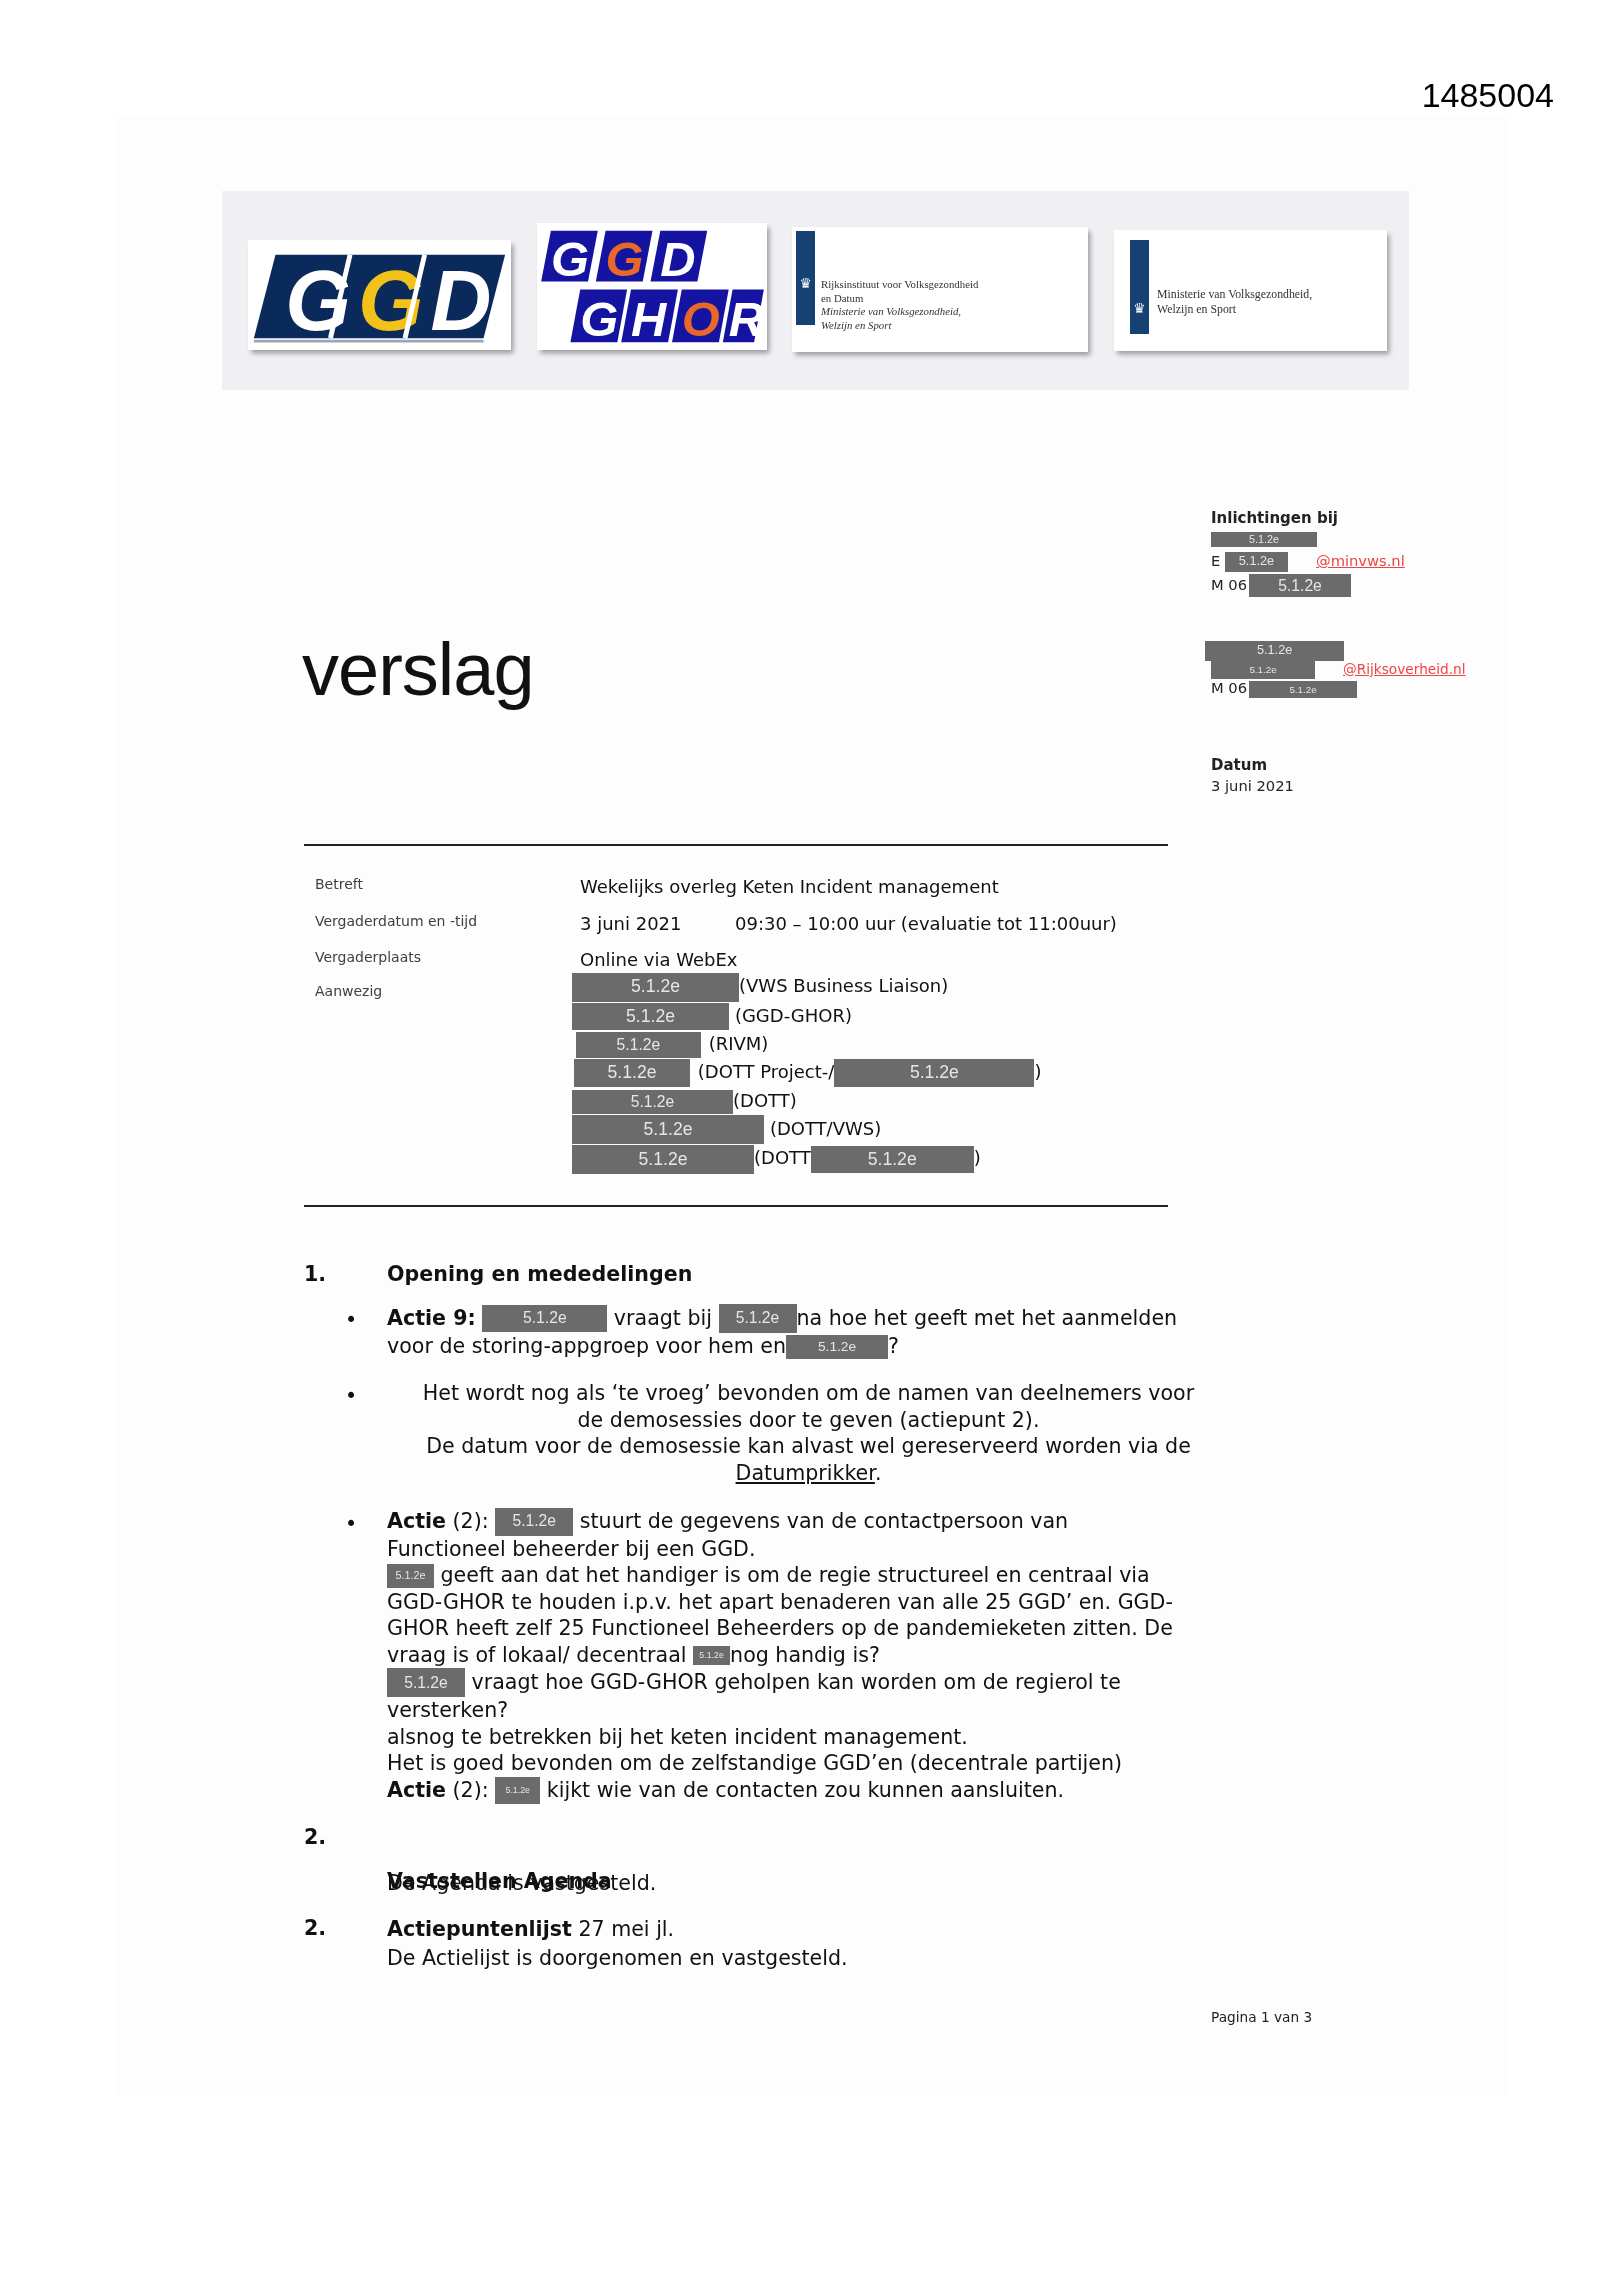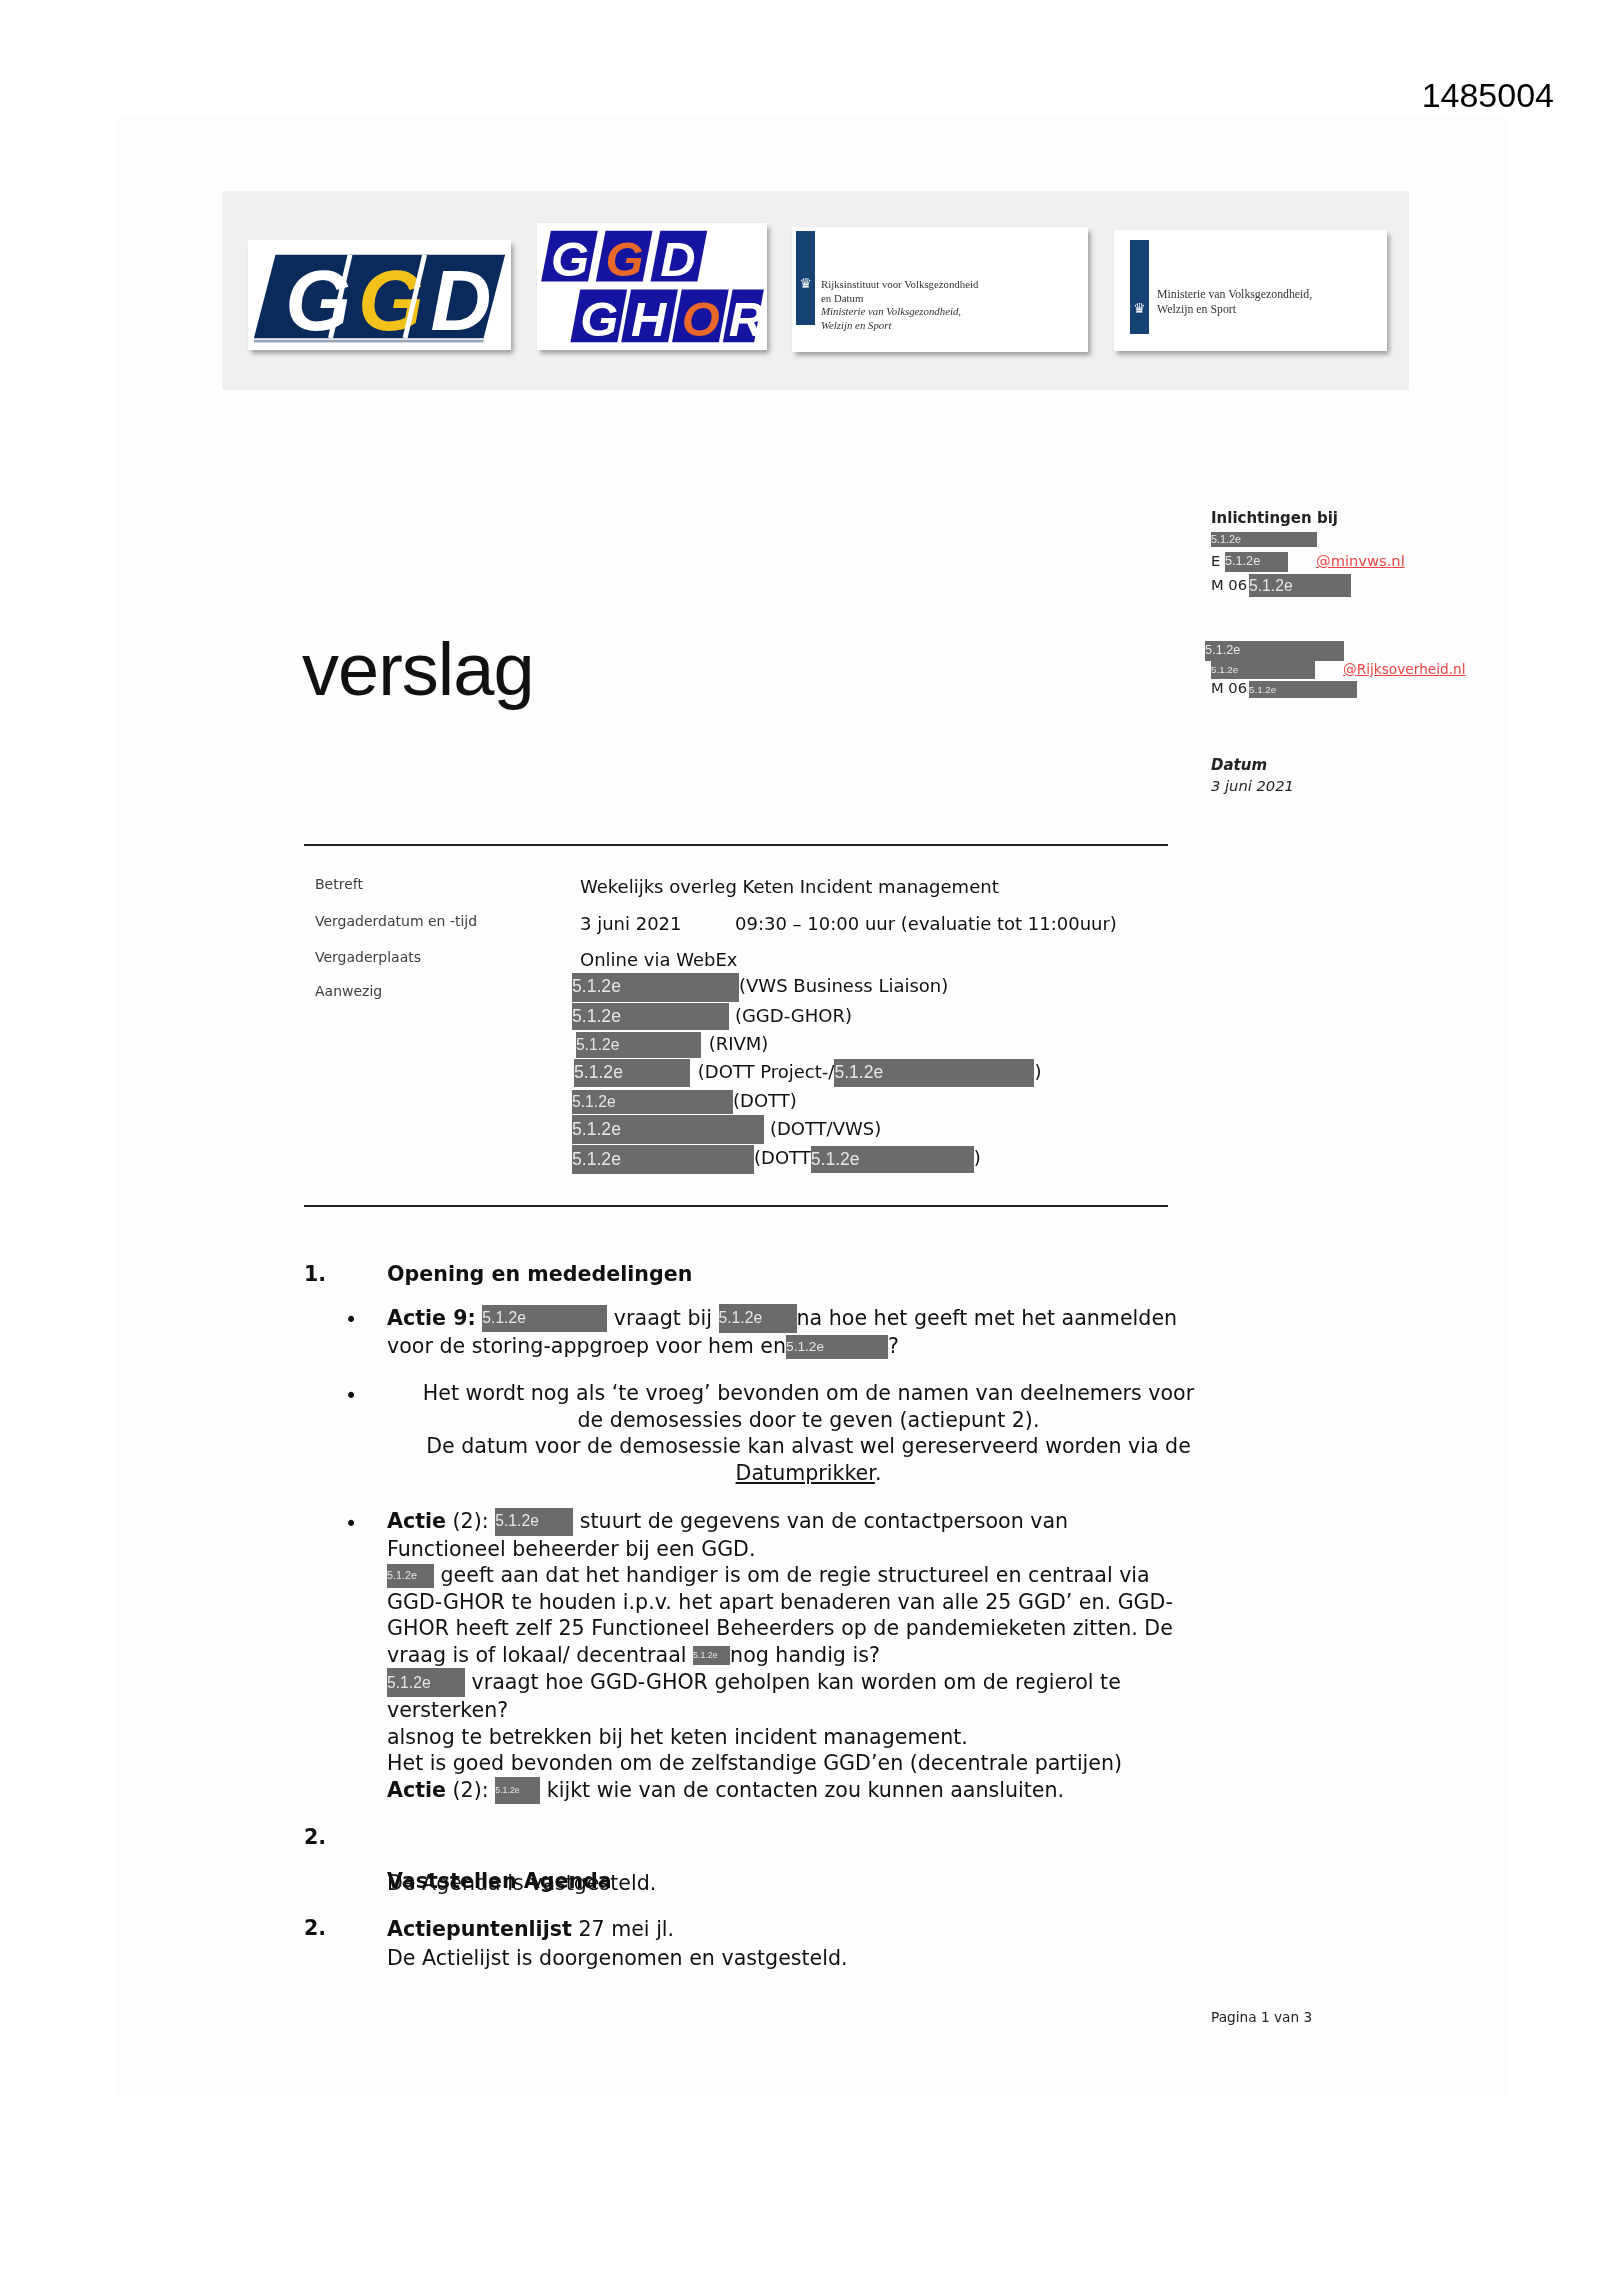--- a/index.html
+++ b/index.html
@@ -7,21 +7,21 @@
          font-family:"DejaVu Sans", sans-serif; color:#111; }
   .abs { position:absolute; }
   .pagebg { left:116px; top:116px; width:1392px; height:1980px; background:#fdfdfd; }
   .docnum { right:67px; top:76px; font-family:"Liberation Sans", sans-serif; font-size:34px; color:#000; }
   .banner { left:222px; top:191px; width:1187px; height:199px; background:#f0eff2; }
   .logo { position:absolute; background:#fff; box-shadow:2.9px 3.9px 4.9px rgba(0,0,0,0.35); overflow:hidden; }
   .logo svg { display:block; }
   .title { left:302px; top:627px; font-family:"Liberation Sans", sans-serif; font-size:74px; color:#111; letter-spacing:-1px; }
   .side { left:1211px; font-size:14.7px; color:#222; line-height:20.6px; }
   .side b { font-size:15px; }
-  .red { display:inline-block; background:#6b6b6b; color:#e6e6e6; font-family:"Liberation Sans", sans-serif; vertical-align:middle; }
+  .red { display:inline-block; background:#6b6b6b; color:#e6e6e6; text-align:center; font-family:"Liberation Sans", sans-serif; vertical-align:middle; }
   .link { color:#ef4444; text-decoration:underline;padding-left:28px; }
   .hr { left:304px; width:864px; height:2px; background:#222; }
   .metalbl { left:315px; font-size:14px; color:#404040; }
   .metaval { left:580px; font-size:18px; color:#111; white-space:nowrap; }
   .sec-num { left:304px; font-size:20.6px; font-weight:bold; }
   .sec-head { left:387px; font-size:20.6px; font-weight:bold; }
   .bullet { left:345px; font-size:20.6px; }
   .para { left:387px; width:843px; font-size:20.6px; line-height:26.5px; }
   .pgnum { left:1211px; top:2009px; font-size:13.7px; color:#222; }
 </style>
@@ -94,21 +94,21 @@
   <div style="margin-top:2px;"><span>E</span> <span class="red" style="width:63px;height:19.6px;font-size:12.7px;line-height:19.6px;">5.1.2e</span><span class="link">@minvws.nl</span></div>
   <div style="margin-top:2px;"><span>M 06</span><span class="red" style="width:102px;height:23.5px;font-size:15.7px;line-height:23.5px;margin-left:2px;">5.1.2e</span></div>
 </div>
 
 <div class="abs side" style="top:640px;">
   <div><span class="red" style="width:139px;height:19.6px;font-size:12.7px;line-height:19.6px;margin-left:-5.9px;">5.1.2e</span></div>
   <div style="margin-top:-2px;"><span class="red" style="width:104px;height:17.6px;font-size:9.8px;line-height:17.6px;">5.1.2e</span><span class="link" style="font-size:13.7px">@Rijksoverheid.nl</span></div>
   <div style="margin-top:-1px;"><span>M 06</span><span class="red" style="width:108px;height:17.6px;font-size:9.8px;line-height:17.6px;margin-left:2px;">5.1.2e</span></div>
 </div>
 
-<div class="abs side" style="top:755px;font-style:italic;">
+<div class="abs side" style="top:755px;">
   <div><b>Datum</b></div>
   <div>3 juni 2021</div>
 </div>
 
 <div class="abs hr" style="top:844px;"></div>
 <div class="abs hr" style="top:1205px;"></div>
 
 <div class="abs metalbl" style="top:876px;">Betreft</div>
 <div class="abs metaval" style="top:876px;">Wekelijks overleg Keten Incident management</div>
 

